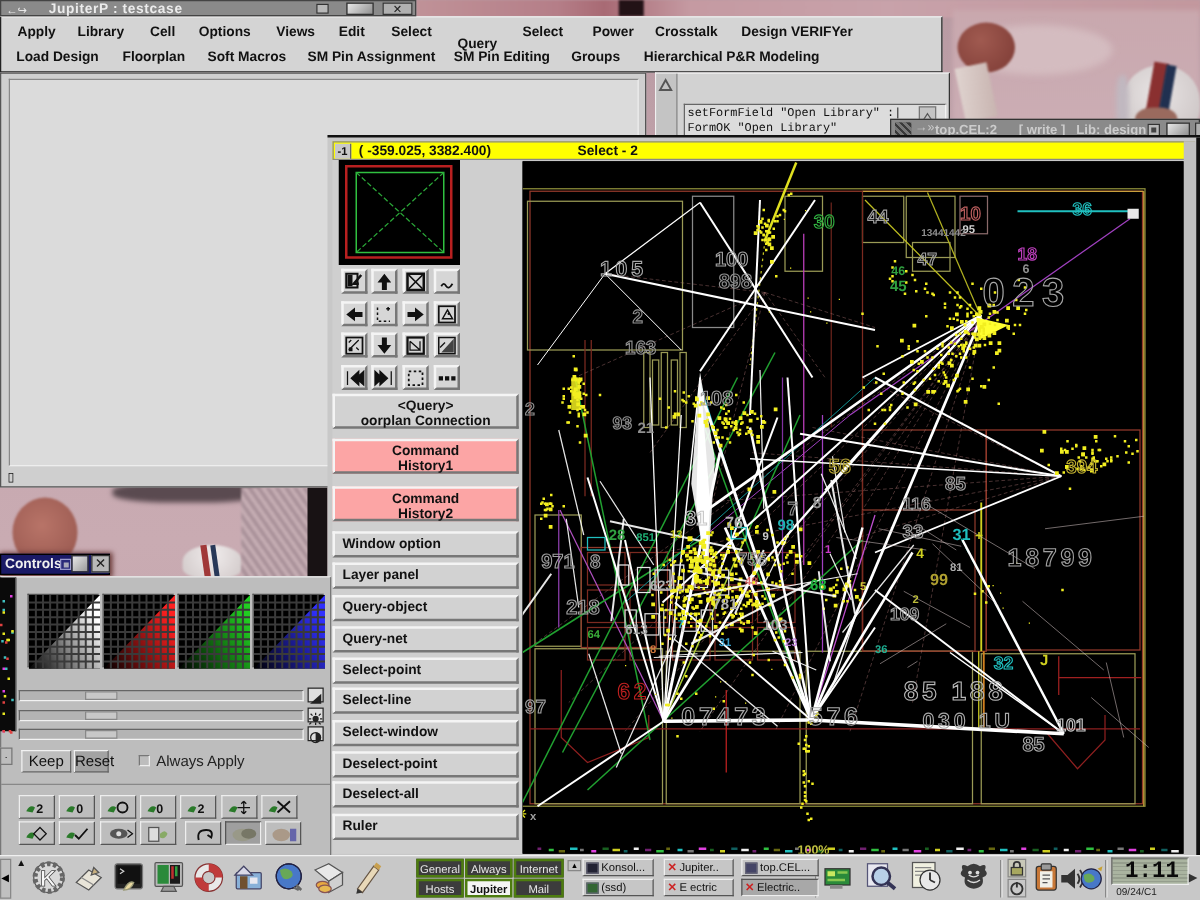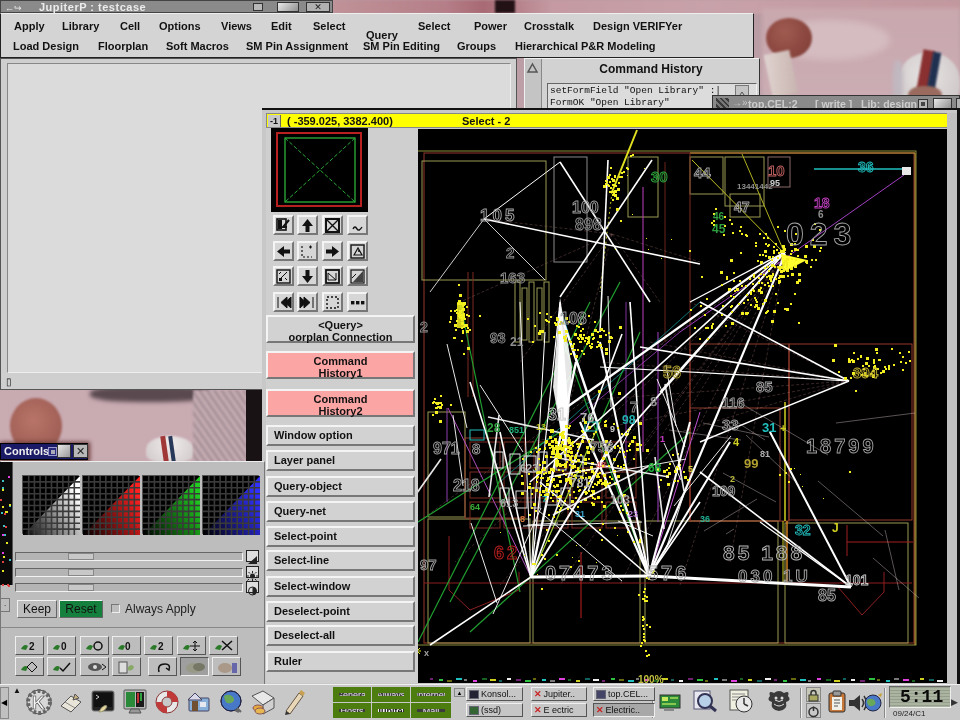--- a/index.html
+++ b/index.html
@@ -8,21 +8,21 @@
 .raised{border-top:1px solid #f2f2f2;border-left:1px solid #f2f2f2;border-right:1px solid #666;border-bottom:1px solid #666}
 .sunken{border-top:1px solid #666;border-left:1px solid #666;border-right:1px solid #f2f2f2;border-bottom:1px solid #f2f2f2}
 .gb{position:absolute;width:21px;height:20px;background:#d6d6d6;border-top:2px solid #f4f4f4;border-left:2px solid #f4f4f4;border-right:2px solid #777;border-bottom:2px solid #777;display:flex;align-items:center;justify-content:center}
 .pbtn{position:absolute;left:266px;width:149px;background:#d2d2d2;border-top:2px solid #f4f4f4;border-left:2px solid #f4f4f4;border-right:2px solid #777;border-bottom:2px solid #777;font-size:11px;font-weight:bold;color:#111;padding:2px 0 0 6px;line-height:12px}
 .pbtn.dk{background:#fca5a5}
 .pbtn.ct{text-align:center;padding-left:0}
 .sw{position:absolute;top:13px;width:57px;height:59px;border:1px solid #888;border-top-color:#555;border-left-color:#555}
 .ctool{position:absolute;width:29px;height:19px;background:#bdbdbd;border-top:1px solid #eee;border-left:1px solid #eee;border-right:1px solid #555;border-bottom:1px solid #555;display:flex;align-items:center;justify-content:center}
 .cpress{background:#9f9f9f;border-top-color:#555;border-left-color:#555;border-right-color:#eee;border-bottom-color:#eee}
 .tbtn{position:absolute;height:14px;background:#c6c6c6;border-top:1px solid #f0f0f0;border-left:1px solid #f0f0f0;border-right:1px solid #555;border-bottom:1px solid #555;font-size:9px;color:#111;display:flex;align-items:center;padding:0 2px;white-space:nowrap;overflow:hidden}
-.pgr{position:absolute;width:38px;height:15px;background:#3c3c3c;color:#e8e8e8;font-size:9px;display:flex;align-items:center;justify-content:center;border:6px solid #4d7c0f;white-space:nowrap;overflow:hidden}
+.pgr{position:absolute;width:38px;height:15px;background:#3c3c3c;color:#e8e8e8;font-size:9px;display:flex;align-items:center;justify-content:center;border:2px solid #4d7c0f;white-space:nowrap;overflow:hidden}
 .menu1{font-size:11px;font-weight:bold;color:#111;position:absolute;white-space:nowrap;letter-spacing:0px}
 </style></head>
 <body>
 
 <div class="abs" style="left:0;top:0;width:960px;height:720px;background:linear-gradient(180deg,#b89aa2 0%,#c4a6ae 30%,#c9abb2 60%,#c2a4ac 100%)"></div>
 
 <div class="abs blur1" style="left:333px;top:0;width:627px;height:14px;background:linear-gradient(90deg,#c09298,#b57e88 18%,#a86a74 24%,#c59aa2 35%,#c8a2aa 60%,#c3989e 100%)"></div>
 <div class="abs blur1" style="left:495px;top:0;width:20px;height:13px;background:#221216"></div>
 <div class="abs blur2" style="left:762px;top:8px;width:198px;height:90px;background:linear-gradient(180deg,#c9a8ae,#cbadb4)"></div>
 
@@ -80,21 +80,20 @@
   <div class="abs" style="left:6px;top:4px;width:504px;height:310px;background:#dbdbdb;border:1px solid #888;border-bottom-color:#eee;border-right-color:#eee"></div>
   <div class="abs" style="left:5px;top:317px;font-size:10px;color:#111">▯</div>
 </div>
 
 <div class="win" style="left:524px;top:58px;width:236px;height:54px;background:#d2d2d2;border:1px solid #333;border-top:1px solid #f0f0f0;border-left:1px solid #f0f0f0">
   <div class="abs" style="left:0;top:0;width:17px;height:53px;background:#c4c4c4;border-right:1px solid #888">
     <svg width="15" height="15" style="position:absolute;left:0;top:2px">
         <path d="M7.5,3 L12,11 L3,11 Z" fill="none" stroke="#555" stroke-width="1.5"></path>
       </svg>
   </div>
-  <div class="abs" style="left:17px;top:3px;width:218px;height:14px;font-size:12px;font-weight:bold;color:#111;text-align:center">Command History</div>
   <div class="abs sunken" style="left:22px;top:24px;width:210px;height:40px;background:#dcdcdc;font-family:'Liberation Mono',monospace;font-size:9.5px;color:#111;line-height:12px;padding:1px 2px;white-space:pre">setFormField "Open Library" :|
 FormOK "Open Library"</div>
   <div class="abs" style="left:210px;top:26px;width:14px;height:12px;background:#c4c4c4;border:1px solid #777"><svg width="12" height="10">
         <path d="M6,2 L10,8 L2,8 Z" fill="none" stroke="#555"></path>
       </svg></div>
 </div>
 
 <div class="abs" style="left:712px;top:95px;width:248px;height:17px;background:#8a8a8a;border:1px solid #333">
   <span style="position:absolute;left:3px;top:2px;width:13px;height:11px;background:#555;background-image:repeating-linear-gradient(45deg,#777 0 2px,#3a3a3a 2px 4px)"></span>
   <span style="position:absolute;left:19px;top:1px;font-size:10px;color:#c8c8c8">→»</span>
@@ -1646,21 +1645,21 @@
       </svg></div>
   <div class="abs" style="left:245px;top:104px;width:13px;height:12px;background:#ddd;border:1px solid #222"><svg width="11" height="10">
         <circle cx="5.5" cy="5" r="2.5" fill="#222"></circle>
         <path d="M5.5,0 v2 M5.5,8 v2 M0,5 h2 M9,5 h2 M1.5,1 l1.5,1.5 M8,8 l1.5,1.5 M9.5,1 l-1.5,1.5 M2,8 l-1.5,1.5" stroke="#222"></path>
       </svg></div>
   <div class="abs" style="left:245px;top:119px;width:13px;height:12px;background:#ddd;border:1px solid #222"><svg width="11" height="10">
         <circle cx="5.5" cy="5" r="4" fill="none" stroke="#222"></circle>
         <path d="M5.5,1 a4,4 0 0 1 0,8 Z" fill="#222"></path>
       </svg></div>
   <div class="abs raised" style="left:16px;top:138px;width:40px;height:18px;background:#bdbdbd;font-size:12px;color:#111;text-align:center;line-height:16px">Keep</div>
-  <div class="abs raised" style="left:58px;top:138px;width:44px;height:18px;background:#15803d;font-size:12px;color:#111;text-align:center;line-height:16px">Reset</div>
+  <div class="abs raised" style="left:58px;top:138px;width:28px;height:18px;background:#a3a3a3;font-size:12px;color:#111;text-align:center;line-height:16px">Reset</div>
   <div class="abs" style="left:110px;top:142px;width:9px;height:9px;background:#bdbdbd;border:1px solid #777;border-bottom-color:#eee;border-right-color:#eee"></div>
   <div class="abs" style="left:124px;top:140px;font-size:12px;color:#222">Always Apply</div>
   <div class="abs" style="left:0px;top:165px;width:263px;border-top:1px solid #888"></div>
   <div class="ctool" style="left:14px;top:174px"> 
       <svg width="24" height="17" viewBox="0 0 24 17">
         <path d="M3,12 q3,-6 7,-3 l-2,4 Z" fill="#2a7a2a"></path>
         <text x="11" y="13" font-size="10" font-weight="bold" fill="#111" font-family="Liberation Sans">2</text>
       </svg>
     </div>
     <div class="ctool" style="left:46px;top:174px"> 
@@ -1891,16 +1890,16 @@
       <path d="M16,8 q3,4 0,8 M18,5 q5,7 0,14" stroke="#333" fill="none" stroke-width="1.5"></path>
     </svg></div>
 <div style="position:absolute;left:862px;top:691px;width:24px;height:24px"><svg width="24" height="24" viewBox="0 0 24 24">
       <circle cx="11" cy="12" r="8" fill="#4878c8" stroke="#224"></circle>
       <path d="M5,9 q5,-3 8,1 q2,4 -3,5 q-5,1 -5,-6" fill="#68a858"></path>
       <path d="M16,4 l4,-2 l-1,4 Z" fill="#c8a030"></path>
     </svg></div>
 
 <div class="abs" style="left:889px;top:686px;width:62px;height:22px;background:#aab4a0;border:1px solid #666;border-bottom-color:#eee;border-right-color:#eee;overflow:hidden">
   <div style="position:absolute;left:0;top:0;width:62px;height:22px;background:repeating-linear-gradient(180deg,rgba(0,0,0,0.12) 0 1px,transparent 1px 3px)"></div>
-  <span style="position:absolute;left:10px;top:0px;font-size:18px;font-weight:bold;color:#0a0a0a;font-family:'Liberation Mono',monospace;transform:scaleY(1.05)">5:11</span>
+  <span style="position:absolute;left:10px;top:0px;font-size:18px;font-weight:bold;color:#0a0a0a;font-family:'Liberation Mono',monospace;transform:scaleY(1.05)">1:11</span>
 </div>
 <div class="abs" style="left:893px;top:709px;font-size:8px;color:#222">09/24/C1</div>
 <div class="abs" style="left:951px;top:697px;font-size:9px;color:#333">▶</div>
 
 </body></html>

